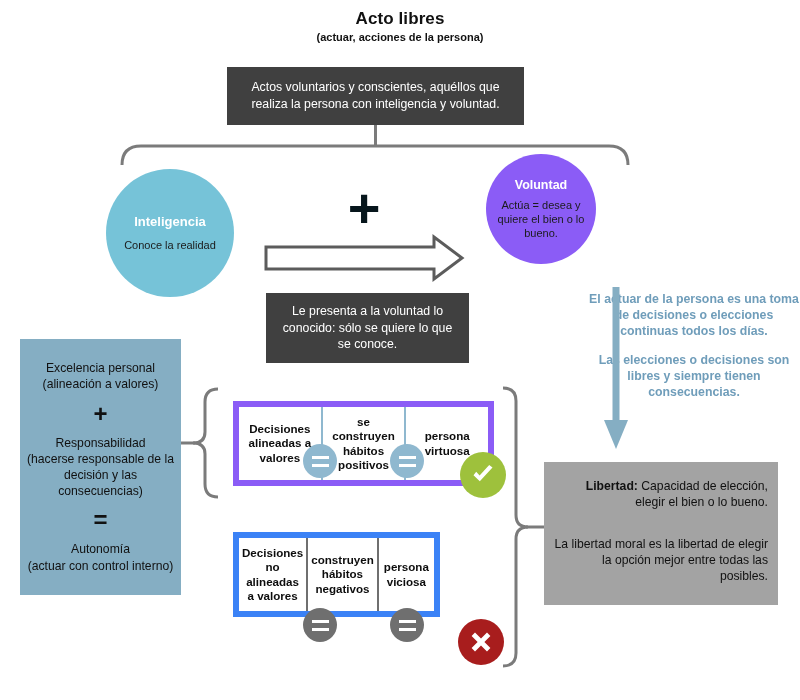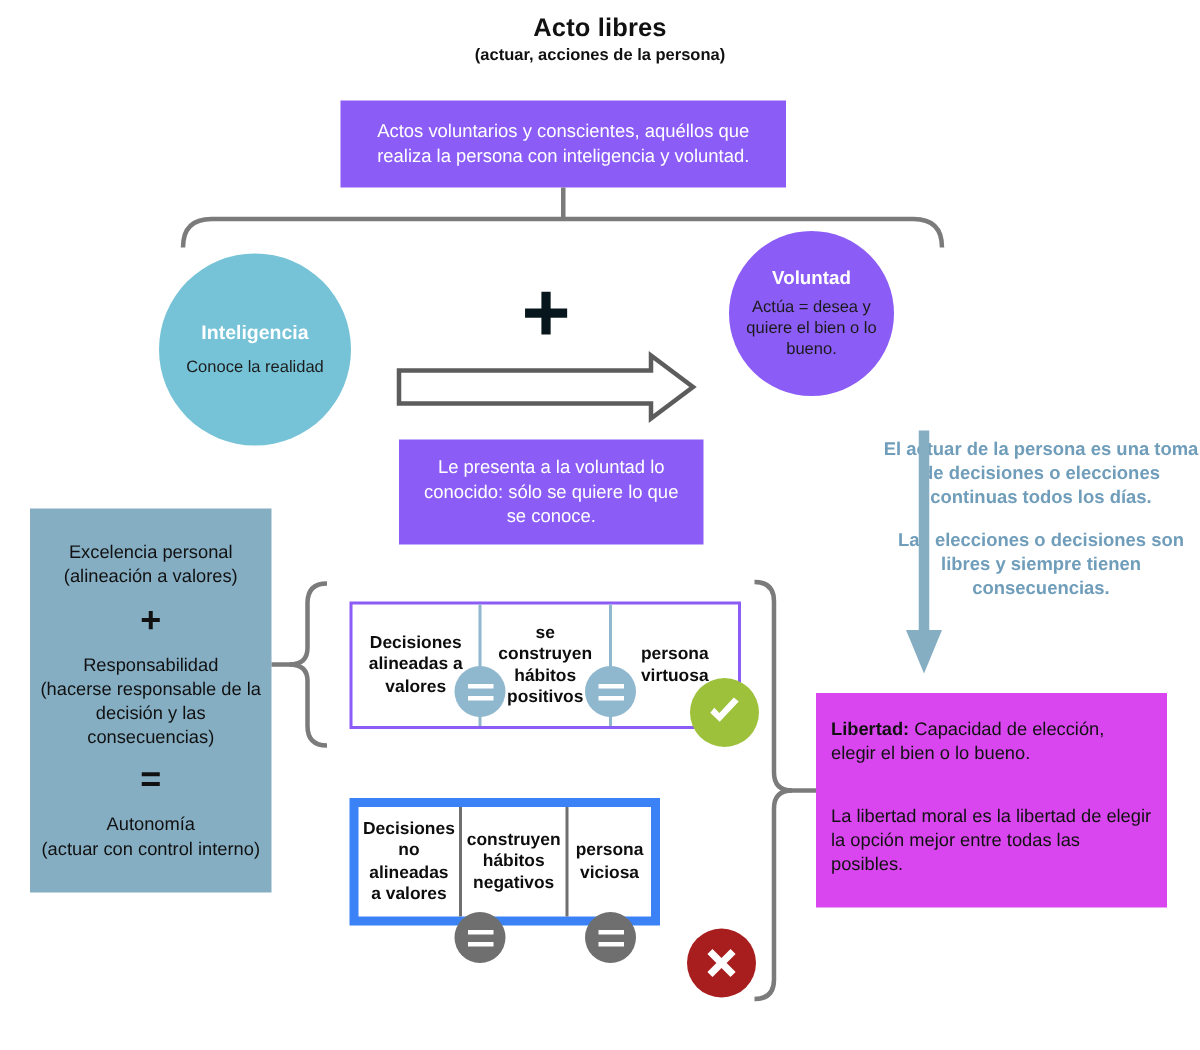--- a/index.html
+++ b/index.html
@@ -18,21 +18,21 @@
   
   #title-block{
     left:0;top:8px;width:800px;text-align:center;
     font-weight:bold;color:#111111;line-height:1.30;
   }
   #title-main{font-size:17px;letter-spacing:.1px;}
   #title-sub{font-size:11px;}
 
   
   .darkbox{
-    background:#8b5cf6;color:#ffffff;
+    background:#404040;color:#ffffff;
     display:flex;align-items:center;justify-content:center;
     text-align:center;line-height:1.35;
   }
   #def-box{left:227px;top:67px;width:297px;height:58px;font-size:12.3px;padding:0 8px;box-sizing:border-box;}
   #presenta-box{left:266px;top:293px;width:203px;height:70px;font-size:12.3px;padding:0 10px;box-sizing:border-box;justify-content:flex-end;}
 
   
   #stem-top{left:374px;top:125px;width:3px;height:20px;background:#7b7b7b;}
 
   
@@ -52,31 +52,31 @@
   #excel-box{
     left:20px;top:339px;width:161px;height:256px;background:#85aec3;
     display:flex;flex-direction:column;align-items:center;justify-content:center;
     text-align:center;color:#111111;font-size:12.2px;line-height:1.33;padding:0 5px;box-sizing:border-box;
   }
   .excel-h{font-weight:normal;}
   .excel-op{font-size:24px;font-weight:bold;line-height:1;margin:9px 0 9px;}
 
   
   #libertad-box{
-    left:544px;top:462px;width:234px;height:143px;background:#d946ef;
-    color:#111111;font-size:12.2px;line-height:1.34;text-align:left;
+    left:544px;top:462px;width:234px;height:143px;background:#a3a3a3;
+    color:#111111;font-size:12.2px;line-height:1.34;text-align:right;
     padding:16px 10px 0;box-sizing:border-box;
   }
   #libertad-p2{margin-top:25px;}
   .b{font-weight:bold;}
   #right-text{left:588px;top:292px;width:212px;text-align:center;
               color:#6f9dba;font-weight:bold;font-size:12.3px;line-height:1.30;}
   #right-text .para2{margin-top:13px;}
   .row-box{position:absolute;display:flex;box-sizing:border-box;}
-  #row-good{left:233px;top:401px;width:261px;height:85px;border:2px solid #8b5cf6;}
+  #row-good{left:233px;top:401px;width:261px;height:85px;border:6px solid #8b5cf6;}
   #row-bad{left:233px;top:532px;width:207px;height:85px;border:6px solid #3b82f6;}
   .cell{flex:1;display:flex;align-items:center;justify-content:center;text-align:center;
         font-weight:bold;font-size:11.6px;line-height:1.22;color:#0d0d0d;padding:0 3px;box-sizing:border-box;}
   #row-good .cell+.cell{border-left:2px solid #8fb8cf;}
   #row-bad .cell+.cell{border-left:2px solid #6f6f6f;}
 
   .eq-circle{position:absolute;width:34px;height:34px;border-radius:50%;
              display:flex;flex-direction:column;align-items:center;justify-content:center;}
   .eq-circle i{display:block;width:17px;height:3px;background:#ffffff;}
   .eq-circle i:first-child{margin-bottom:5px;}

